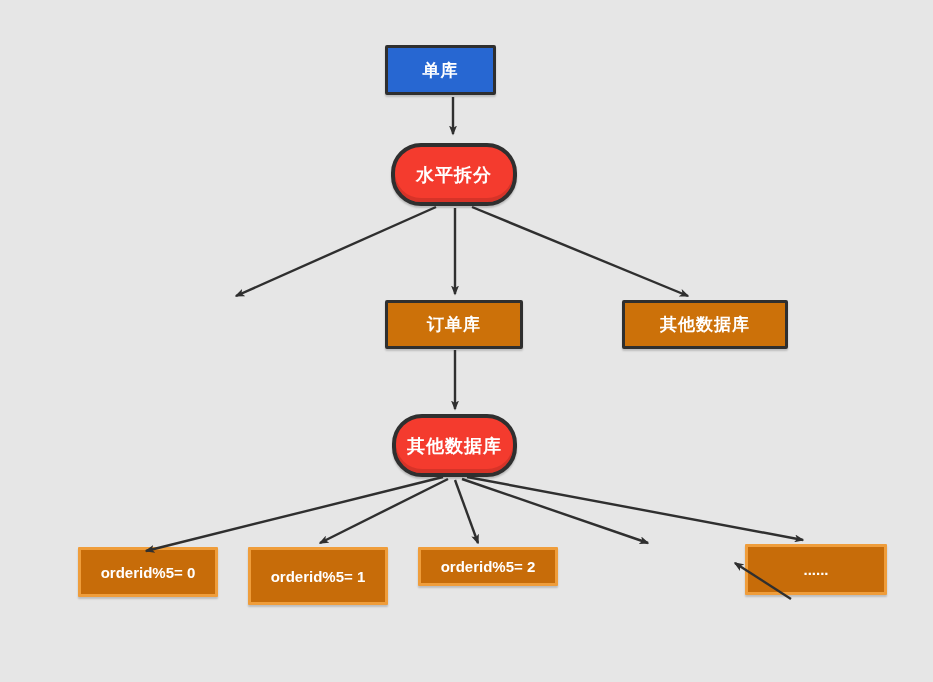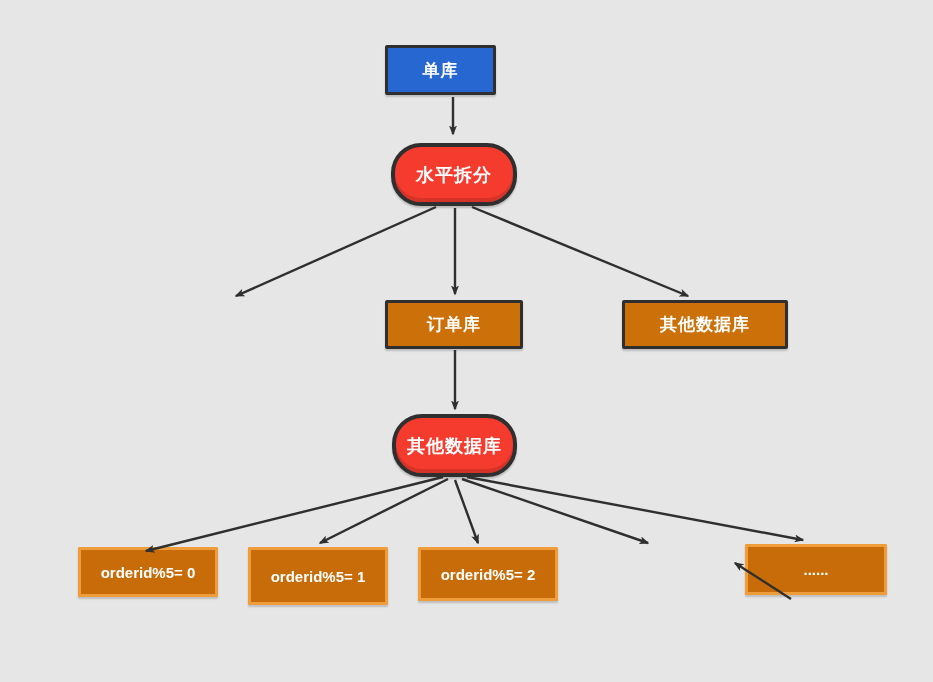--- a/index.html
+++ b/index.html
@@ -43,21 +43,21 @@
   }
   
   .n-single  {left:385px;top:45px; width:111px;height:50px;background:var(--blue,#2767d2);}
   .n-vsplit  {left:391px;top:143px;width:126px;height:63px;}
   .n-user    {left:155px;top:300px;width:142px;height:49px;background:var(--orange,#cc7109);}
   .n-order   {left:385px;top:300px;width:138px;height:49px;background:var(--orange,#cc7109);}
   .n-other   {left:622px;top:300px;width:166px;height:49px;background:var(--orange,#cc7109);}
   .n-hsplit  {left:392px;top:414px;width:125px;height:63px;}
   .n-shard0  {left:78px; top:547px;width:140px;height:50px;}
   .n-shard1  {left:248px;top:547px;width:140px;height:58px;}
-  .n-shard2  {left:418px;top:547px;width:140px;height:54px;}
+  .n-shard2  {left:418px;top:547px;width:140px;height:39px;}
   .n-shard3  {left:588px;top:547px;width:140px;height:50px;}
   .n-shard4  {left:745px;top:544px;width:142px;height:51px;}
   .edges{
     position:absolute;left:0;top:0;width:933px;height:682px;
     pointer-events:none;
   }
   .edges line{
     stroke:var(--arrow,#2f2f2f);
     stroke-width:2.4;
   }

